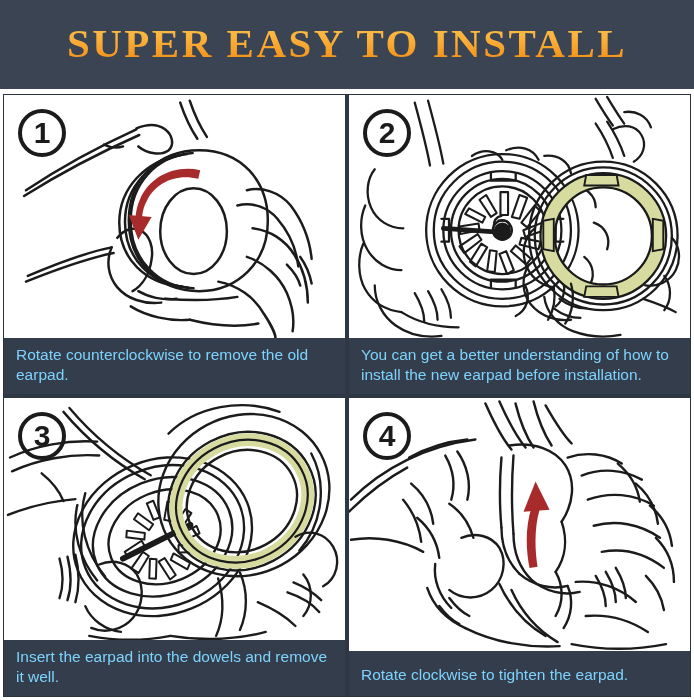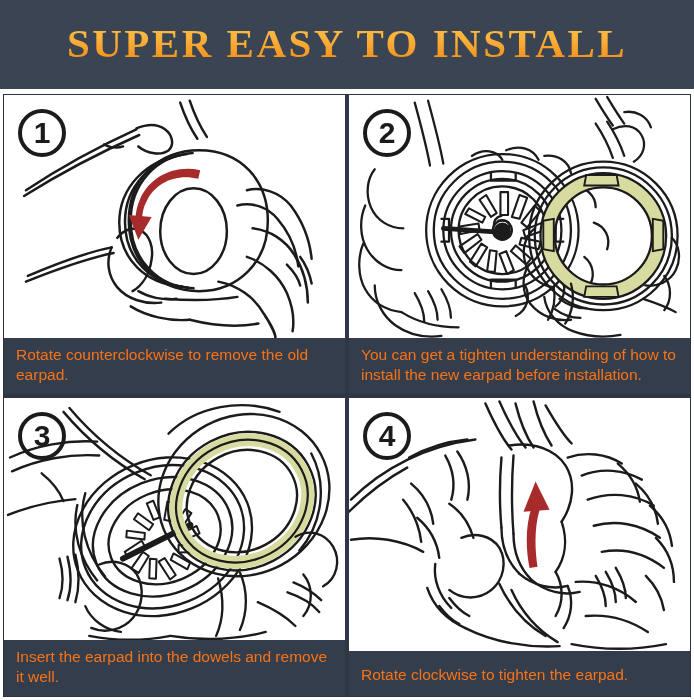--- a/index.html
+++ b/index.html
@@ -91,21 +91,21 @@
     font-weight: 700;
     font-size: 30px;
     color: #1b1b1b;
     background: rgba(255,255,255,0.0);
     z-index: 5;
   }
 
   .caption {
     flex: 0 0 auto;
     background: #343d4c;
-    color: #f97316;
+    color: #7dd3fc;
     font-family: "Liberation Sans", sans-serif;
     font-size: 15.5px;
     line-height: 1.28;
     padding: 7px 10px 9px 12px;
     min-height: 45px;
     box-sizing: border-box;
   }
   .caption.two-line { min-height: 45px; }
   .caption.one-line { padding-top: 14px; padding-bottom: 4px; }
 </style>
@@ -262,21 +262,21 @@
             <path d="M206 202 C208 214 206 226 200 236"></path>
             <path d="M224 198 C228 212 226 228 218 240"></path>
             <path d="M206 224 C214 230 224 234 234 234"></path>
             <path d="M212 214 C220 220 230 224 240 224"></path>
             <path d="M330 150 C338 158 340 172 334 184 C328 196 314 202 302 200"></path>
             <path d="M322 190 C330 200 330 216 322 226"></path>
             <path d="M300 214 C312 218 324 222 334 228"></path>
           </g>
         </svg>
       </div>
-      <div class="caption two-line">You can get a tighten understanding of how to install the new earpad before installation.</div>
+      <div class="caption two-line">You can get a better understanding of how to install the new earpad before installation.</div>
     </div>
 
     <div class="panel">
       <div class="art">
         <div class="step-badge">3</div>
         <svg viewBox="0 0 340 245" preserveAspectRatio="xMidYMid meet">
           <g fill="none" stroke="#1b1b1b" stroke-width="2.4" stroke-linecap="round" stroke-linejoin="round">
 
             <path d="M58 14 C80 40 108 64 140 82"></path>
             <path d="M64 10 C86 36 114 60 146 78"></path>

